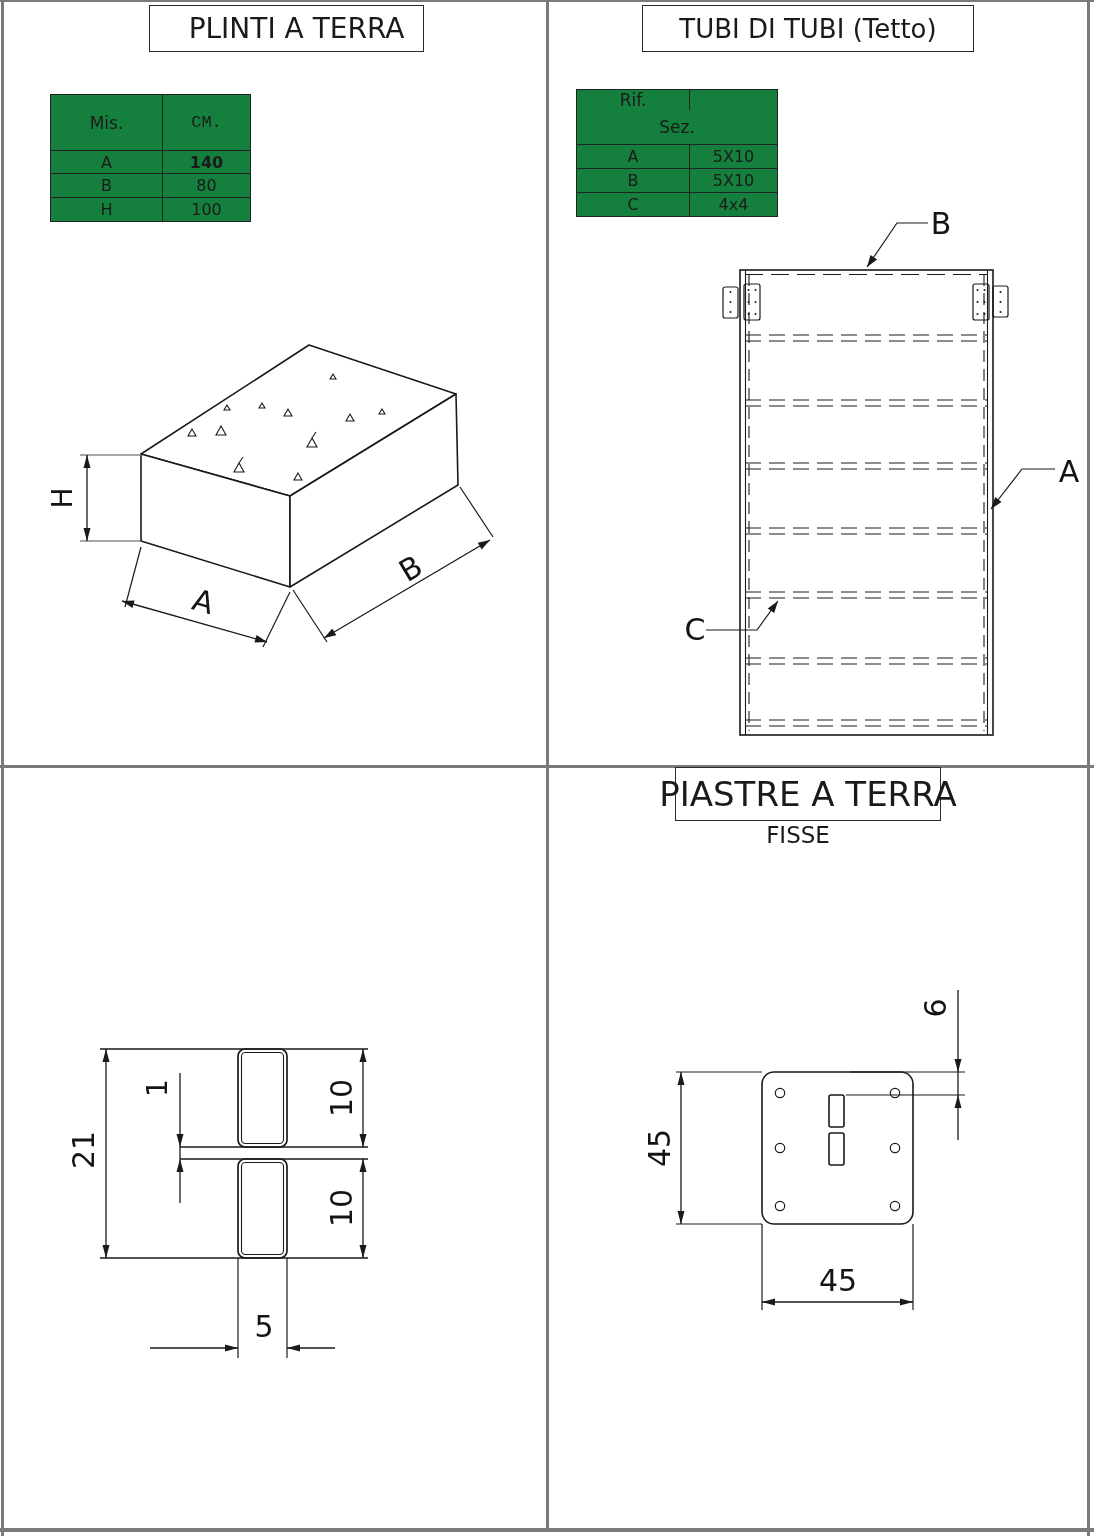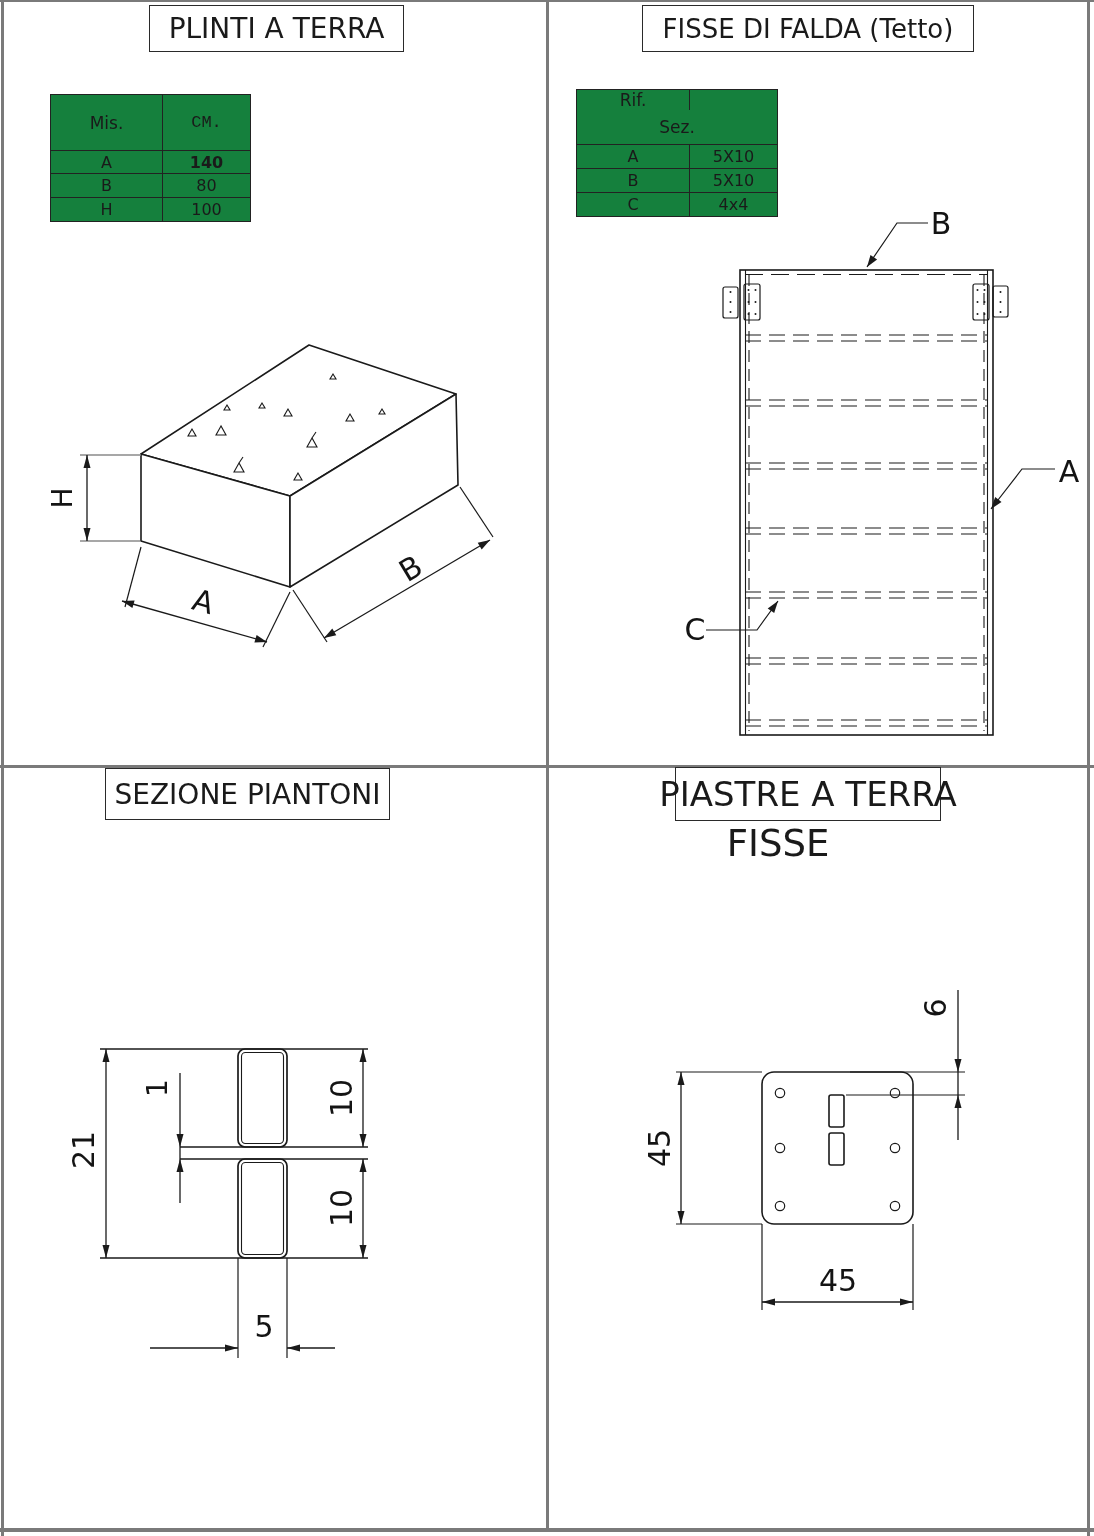--- a/index.html
+++ b/index.html
@@ -29,21 +29,21 @@
 
 <div class="page">
 
   <div class="gline" style="left:0;top:0;width:1094px;height:2px;"></div>
   <div class="gline" style="left:0;top:1528px;width:1094px;height:4px;"></div>
   <div class="gline" style="left:1px;top:0;width:3px;height:1536px;"></div>
   <div class="gline" style="left:1087px;top:0;width:3px;height:1536px;"></div>
   <div class="gline" style="left:546px;top:0;width:3px;height:1532px;"></div>
   <div class="gline" style="left:0;top:765px;width:1094px;height:3px;"></div>
 
-  <div class="titlebox" style="left:149px;top:5px;width:253px;height:45px;font-size:28px;">
+  <div class="titlebox" style="left:149px;top:5px;width:253px;height:45px;font-size:28px;padding-left:20px;">
     <span>PLINTI A TERRA</span>
   </div>
 
   <div class="tbl" style="left:50px;top:94px;width:199px;">
     <div class="tr" style="height:55px;">
       <div class="td c1 hdr" style="width:111px;">Mis.</div>
       <div class="td hdr" style="flex:1;font-family:Liberation Mono, monospace;">CM.</div>
     </div>
     <div class="tr" style="height:22px;">
       <div class="td c1 cell" style="width:111px;">A</div>
@@ -99,21 +99,21 @@
       <path class="fill" d="M284,303 L296.3,300.3 L292.3,293.5 Z"></path>
       <path class="fill" d="M450,205 L441.7,214.5 L437.7,207.7 Z"></path>
     </g>
   </svg>
 
   <span class="dim rot" style="left:41px;top:480px;font-size:28px;">H</span>
   <span class="dim" style="left:181px;top:584px;transform:rotate(16deg);">A</span>
   <span class="dim" style="left:389px;top:551px;transform:rotate(-31deg);">B</span>
 
   <div class="titlebox" style="left:642px;top:5px;width:330px;height:45px;font-size:26px;">
-    <span>FISSE DI FALDA (Tetto)</span>
+    <span>TUBI DI TUBI (Tetto)</span>
   </div>
 
   <div class="tbl" style="left:576px;top:89px;width:200px;">
     <div class="tr" style="height:54px;flex-direction:column;">
       <div class="td c1 hdr" style="width:112px;">Rif.</div>
       <div class="td hdr" style="flex:1;">Sez.</div>
     </div>
     <div class="tr" style="height:23px;">
       <div class="td c1 cell" style="width:112px;">A</div>
       <div class="td cell" style="flex:1;">5X10</div>
@@ -188,23 +188,20 @@
     <g>
       <polyline class="ln" stroke-width="1.2" points="16,420 67,420 88,391"></polyline>
       <path class="fill" d="M88,391 L84.2,403 L77.7,398.4 Z"></path>
     </g>
   </svg>
 
   <span class="dim" style="left:919px;top:206px;">B</span>
   <span class="dim" style="left:1047px;top:454px;">A</span>
   <span class="dim" style="left:673px;top:612px;">C</span>
 
-  <div class="titlebox" style="left:105px;top:768px;width:283px;height:50px;font-size:28px;">
-    <span>SEZIONE PIANTONI</span>
-  </div>
 
   <svg style="left:60px;top:1040px;" width="330" height="330" viewBox="0 0 330 330">
     <g class="ln" stroke-width="1.3">
       <line x1="40" y1="9" x2="308" y2="9"></line>
       <line x1="120" y1="107" x2="308" y2="107"></line>
       <line x1="120" y1="119" x2="308" y2="119"></line>
       <line x1="40" y1="218" x2="308" y2="218"></line>
     </g>
     <g>
       <rect class="ln" stroke-width="1.7" x="178" y="9" width="49" height="98" rx="7"></rect>
@@ -244,21 +241,21 @@
 
   <span class="dim rot" style="left:62px;top:1132px;">21</span>
   <span class="dim rot" style="left:136px;top:1070px;font-size:28px;">1</span>
   <span class="dim rot" style="left:320px;top:1080px;">10</span>
   <span class="dim rot" style="left:320px;top:1190px;">10</span>
   <span class="dim" style="left:242px;top:1309px;">5</span>
 
   <div class="titlebox" style="left:675px;top:767px;width:264px;height:52px;font-size:34px;">
     <span>PIASTRE A TERRA</span>
   </div>
-  <div class="subtitle" style="left:718px;top:822px;width:120px;font-size:37px;">
+  <div class="subtitle" style="left:738px;top:822px;width:120px;font-size:23px;">
     <span>FISSE</span>
   </div>
 
   <svg style="left:640px;top:985px;" width="340" height="330" viewBox="0 0 340 330">
     <g>
       <rect class="ln" stroke-width="1.6" x="122" y="87" width="151" height="152" rx="12"></rect>
     </g>
     <g class="ln" stroke-width="1.2">
       <circle cx="140" cy="108" r="4.7"></circle>
         <circle cx="255" cy="108" r="4.7"></circle>

